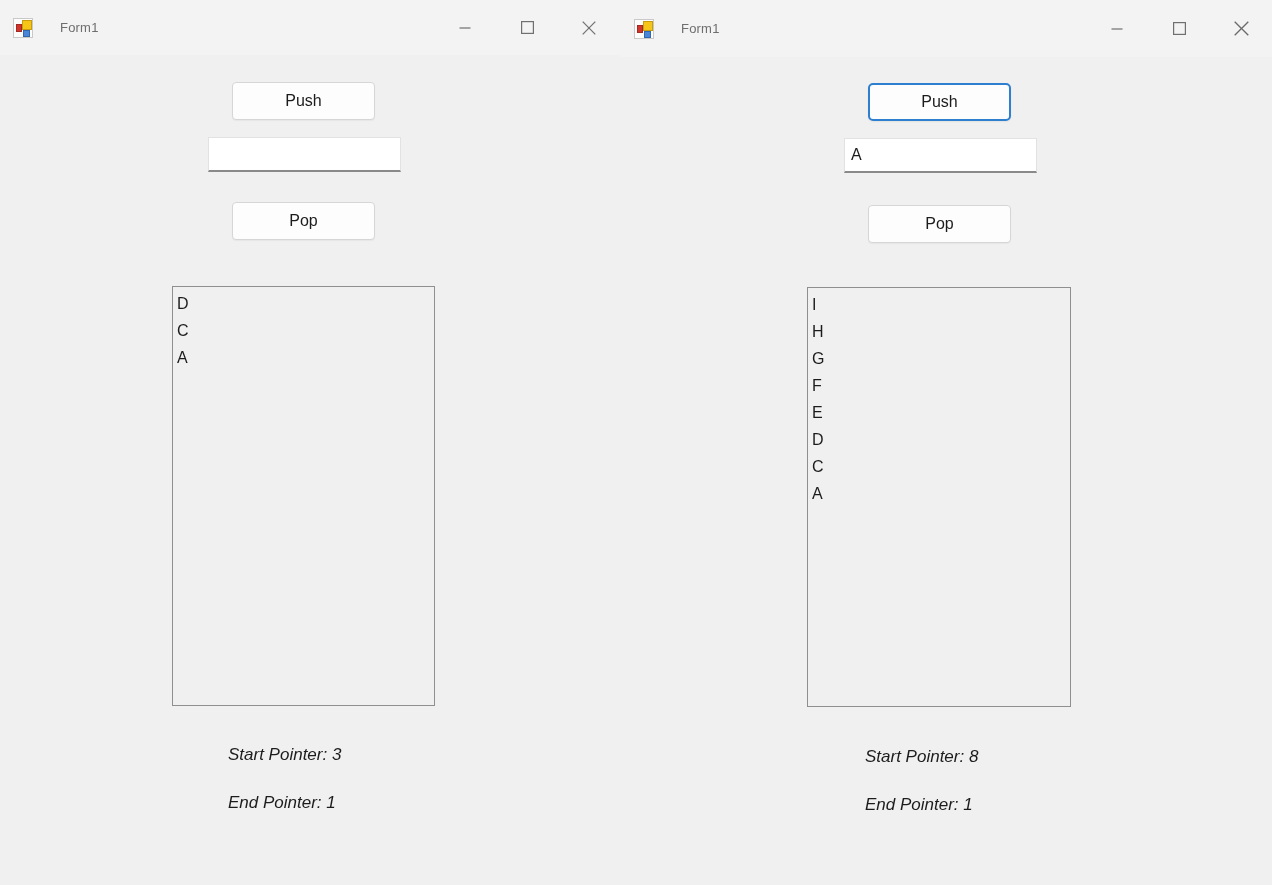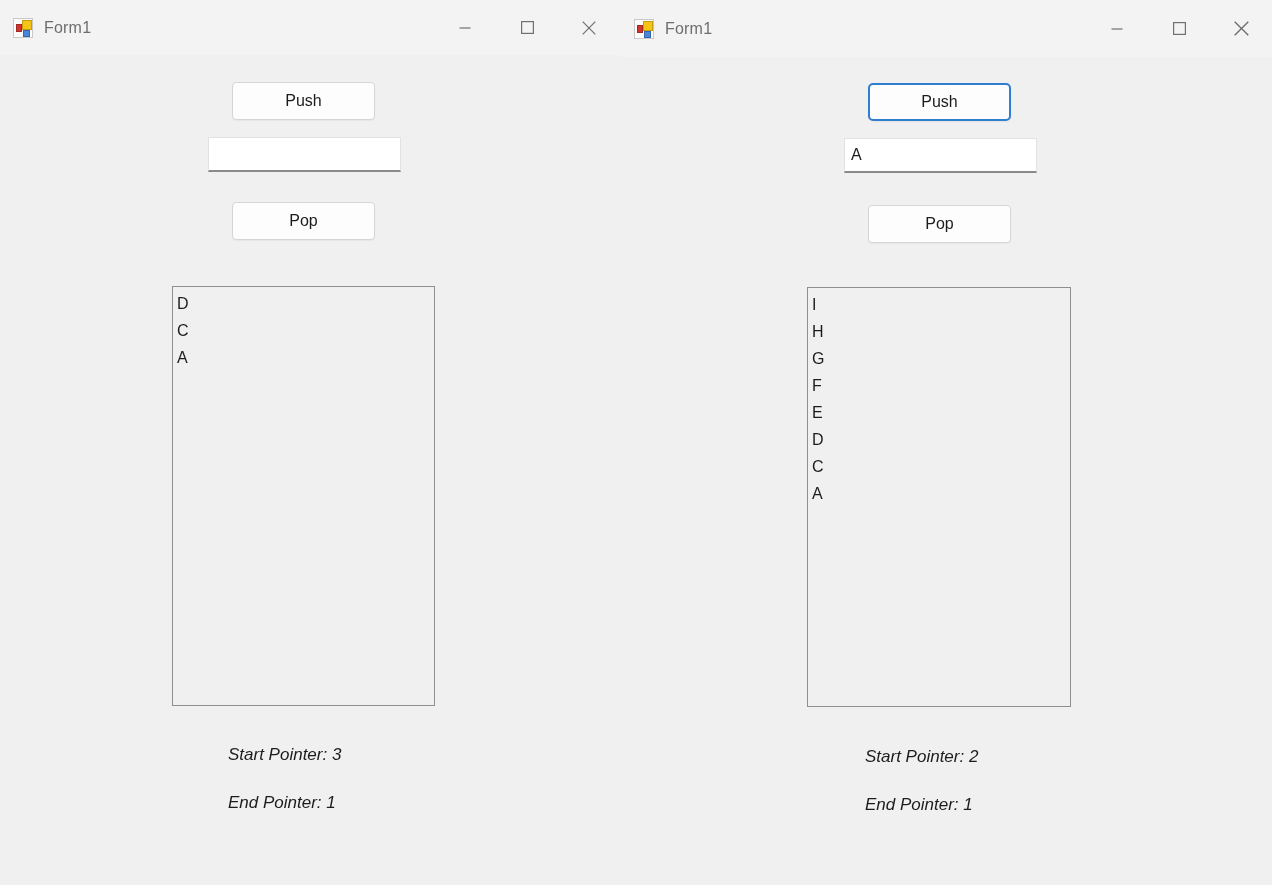--- a/index.html
+++ b/index.html
@@ -71,22 +71,22 @@
   }
   .app-icon .sq-blue {
     left: 9px; top: 11px;
     width: 7px; height: 7px;
     background: #4a86d8;
     border: 1px solid #3266ad;
     box-sizing: border-box;
   }
 
   .title-text {
-    margin-left: 11px;
-    font-size: 16px;
+    margin-left: 27px;
+    font-size: 13px;
     color: #6e6e6e;
     letter-spacing: 0.2px;
     white-space: nowrap;
   }
 
   .caption-buttons {
     margin-left: auto;
     display: flex;
     align-items: center;
     height: 100%;
@@ -271,19 +271,19 @@
             <div class="row">H</div>
             <div class="row">G</div>
             <div class="row">F</div>
             <div class="row">E</div>
             <div class="row">D</div>
             <div class="row">C</div>
             <div class="row">A</div>
           </div>
       </div>
 
-      <div class="lbl" style="left:245px; top:690px;">Start Pointer: 2</div>
+      <div class="lbl" style="left:245px; top:690px;">Start Pointer: 8</div>
 
       <div class="lbl" style="left:245px; top:738px;">End Pointer: 1</div>
     </div>
   </div>
 
 </div>
 
 </body></html>

